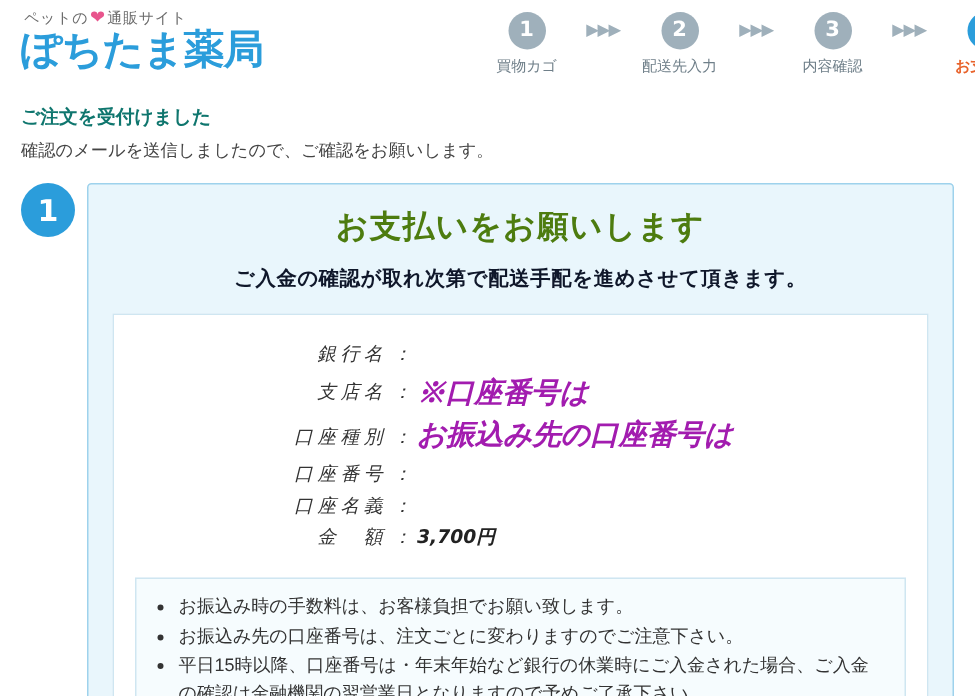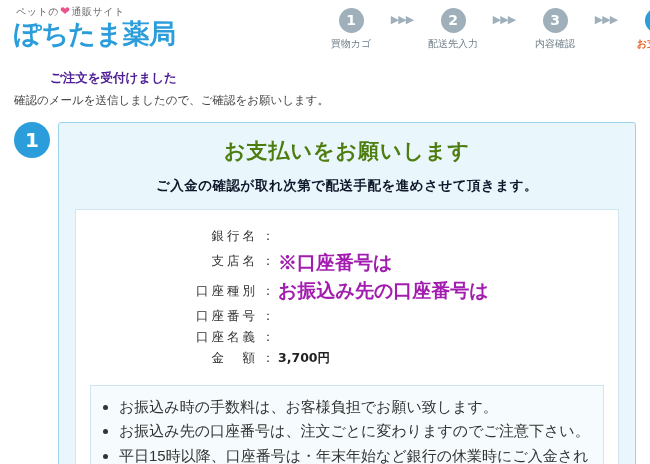--- a/index.html
+++ b/index.html
@@ -95,23 +95,22 @@
     font-family: "DejaVu Sans", sans-serif;
   }
 
   
   .notice {
     padding: 8px 14px 0 14px;
   }
   .notice-title {
     font-size: 12.5px;
     font-weight: bold;
-    color: #4c1d95;
+    color: #0f766e;
     margin-bottom: 6px;
-    margin-left: 36px;
   }
   .notice-sub {
     font-size: 11.5px;
     color: #444444;
   }
 
   
   .panel-wrap {
     position: relative;
     margin: 14px 14px 0 14px;
@@ -162,20 +161,21 @@
     border: 1px solid #cfe6f1;
     margin-top: 14px;
     padding: 16px 14px 14px 14px;
   }
 
   
   .bank-table {
     border-collapse: collapse;
     margin: 0 auto 12px auto;
     position: relative;
+    font-style: italic;
   }
   .bank-table td {
     font-size: 12.5px;
     padding: 2px 0;
     vertical-align: middle;
   }
   .bt-label {
     text-align: right;
     width: 92px;
     letter-spacing: 3px;
@@ -211,21 +211,21 @@
     margin-top: 16px;
     border: 1px solid #cfe6f1;
     background: #f6fcfe;
     padding: 9px 12px 10px 12px;
   }
   .notes-list {
     margin: 0;
     padding-left: 16px;
   }
   .notes-list li {
-    font-size: 15px;
+    font-size: 12px;
     color: #333333;
     line-height: 1.55;
     margin-bottom: 1px;
   }
   .notes-list li::marker {
     color: #333333;
   }
   .note-indent {
     font-size: 10.5px;
     color: #333333;

